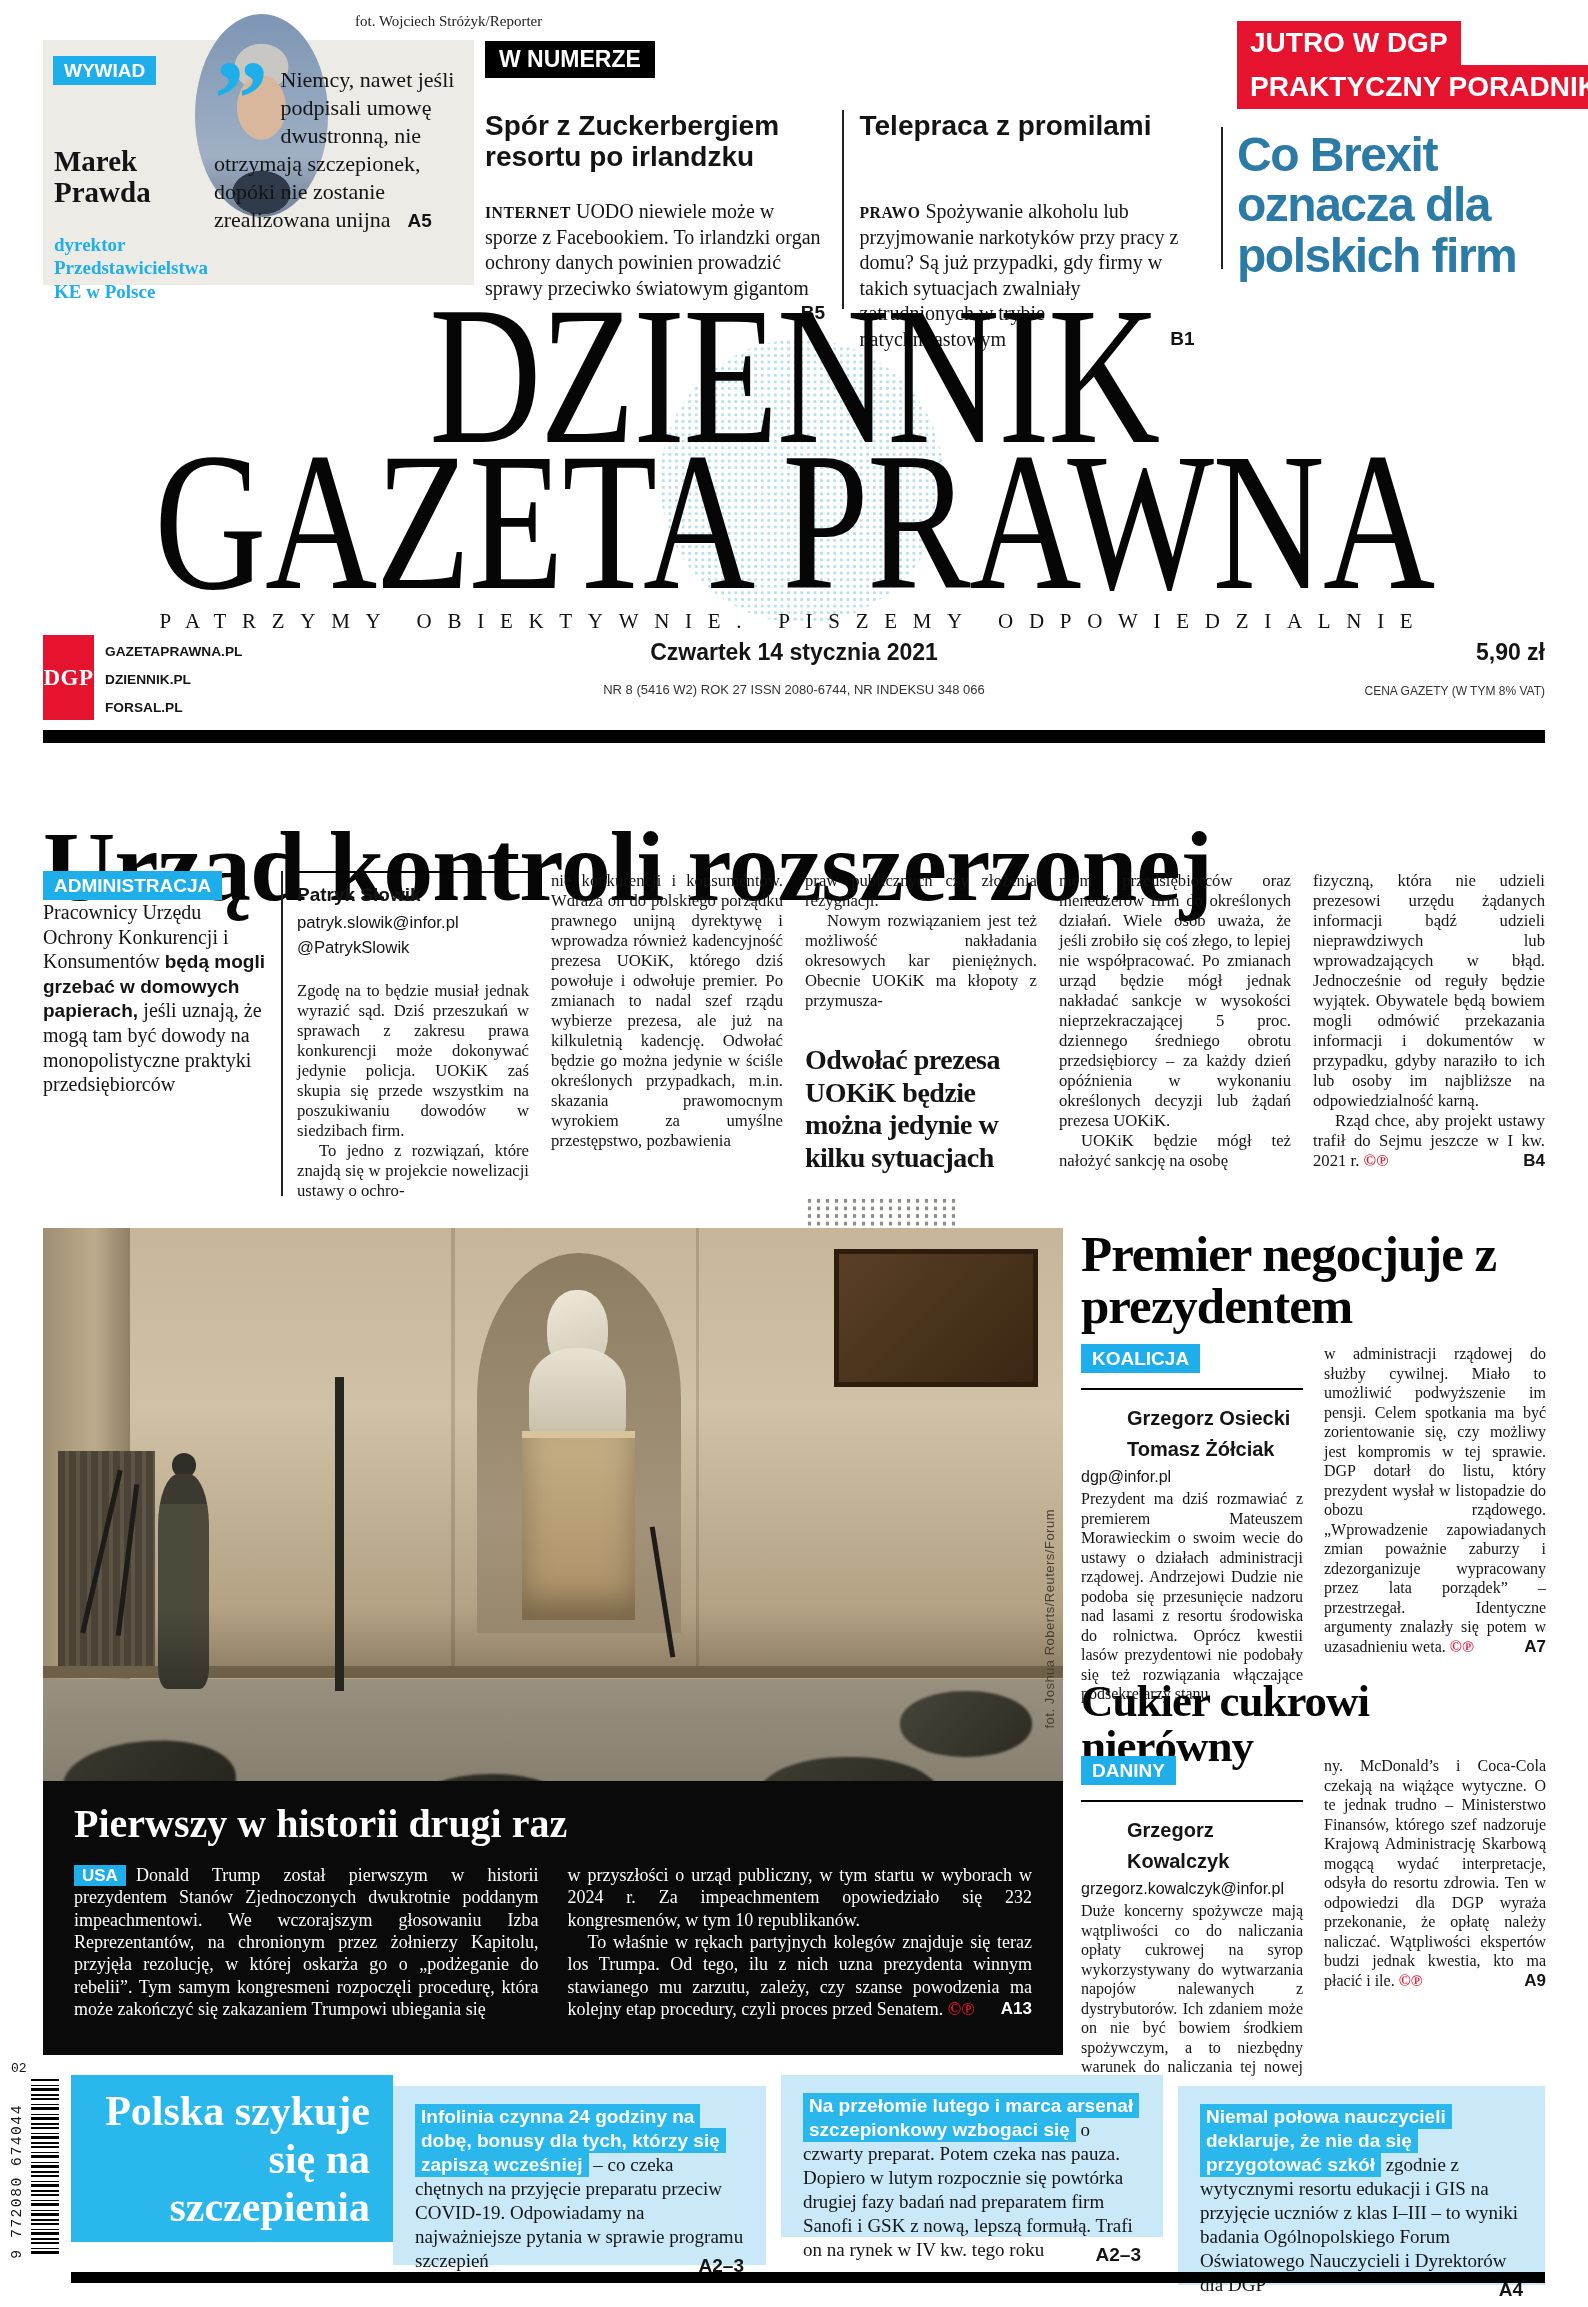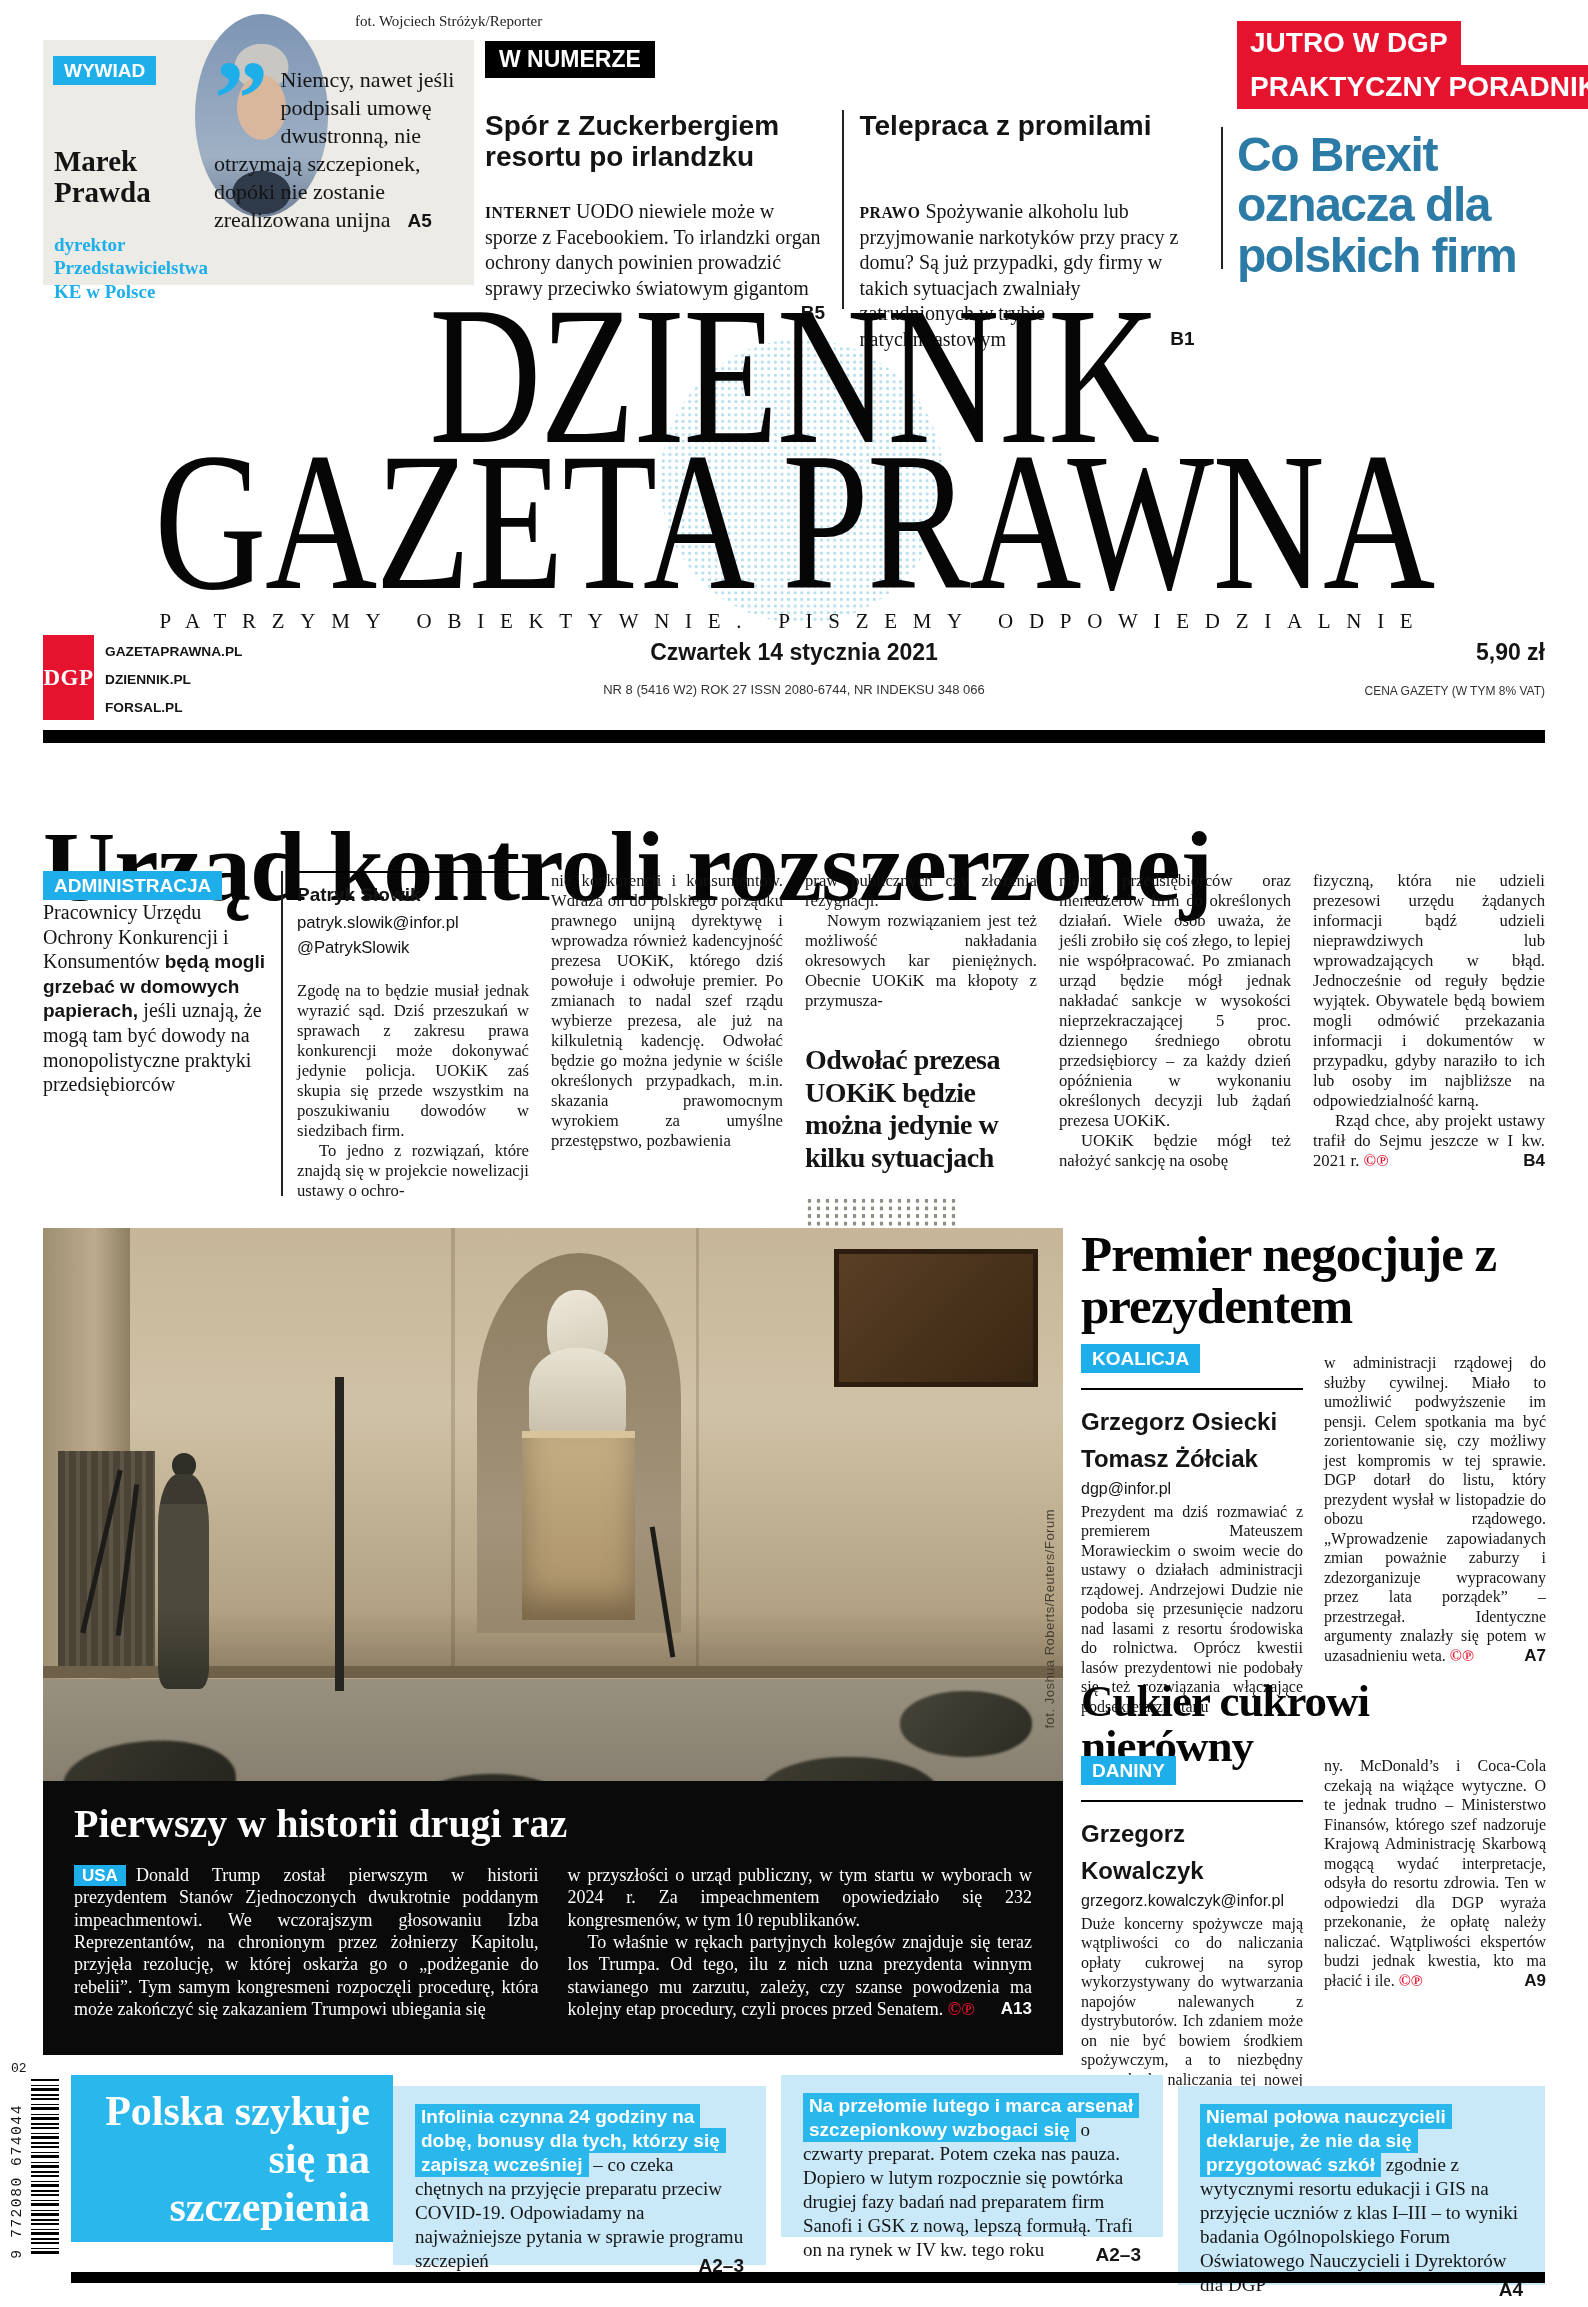--- a/index.html
+++ b/index.html
@@ -146,23 +146,23 @@
 
   
   .rail{position:absolute;left:1081px;top:1228px;width:464px;}
   .r-head{font-size:51px;font-weight:bold;line-height:1.02;letter-spacing:-1px;color:#060606;}
   .r-head2{position:absolute;left:0;top:451px;font-size:45px;font-weight:bold;
            letter-spacing:-1px;line-height:1;color:#060606;}
   .r-col{position:absolute;width:222px;font-size:16px;line-height:1.22;text-align:justify;}
   .r-col p{margin:0;}
   .r-rule{height:1.5px;background:#000;margin:15px 0 13px;}
   .r-byl{font-family:"Liberation Sans",sans-serif;font-size:16px;line-height:1.55;text-align:left;}
-  .r-byl .name{font-weight:bold;font-size:24px;}
+  .r-byl .name{font-weight:bold;font-size:20px;margin-left:46px;}
   .r-text{margin-top:22px;}
-  .ca{left:0;top:116px;} .cb{left:243px;top:116px;margin-top:9px;}
+  .ca{left:0;top:116px;} .cb{left:243px;top:116px;}
   .cc{left:0;top:528px;} .cd{left:243px;top:528px;}
 
   
   .barcode{position:absolute;left:9px;top:2061px;width:51px;height:198px;}
   .bc-issue{position:absolute;left:2px;top:0;font-family:"Liberation Mono",monospace;font-size:13px;}
   .bc-num{position:absolute;left:0;bottom:0;writing-mode:vertical-rl;transform:rotate(180deg);
           font-family:"Liberation Mono",monospace;font-size:14.7px;letter-spacing:1.5px;}
   .bc-bars{position:absolute;right:1px;top:17px;width:28px;height:176px;
            background:repeating-linear-gradient(0deg,#000 0 2.5px,#fff 2.5px 4.6px,#000 4.6px 6px,#fff 6px 9.6px);}
   .banner{position:absolute;left:71px;top:2075px;width:322px;height:167px;background:#29B7EC;

